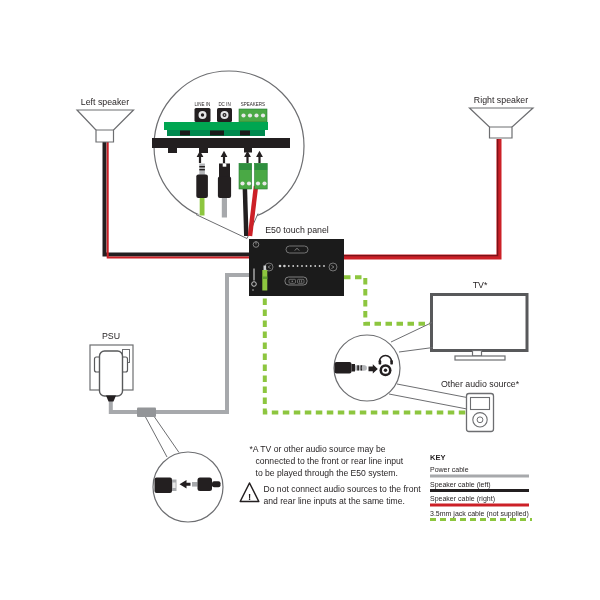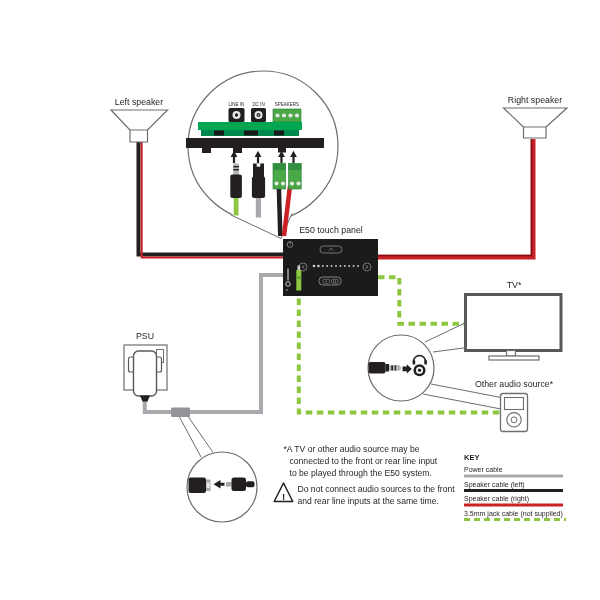--- a/index.html
+++ b/index.html
@@ -1,17 +1,17 @@
 <!DOCTYPE html>
 <html><head>
 <meta charset="utf-8">
 <style>
   html,body{margin:0;padding:0;background:#ffffff;}
   .stage{position:relative;width:540px;height:600px;background:#fff;overflow:hidden;
-         font-family:"Liberation Sans",sans-serif;margin-left:34px;}
+         font-family:"Liberation Sans",sans-serif;}
   svg text{font-family:"Liberation Sans",sans-serif;fill:#231f20;}
   .lbl{font-size:8.8px;}
   .tiny{font-size:4.5px;}
   .microtiny{font-size:3.4px;}
   .note{font-size:8.6px;}
   .key-title{font-size:7.5px;font-weight:bold;}
   .key-item{font-size:7px;}
   .warn-glyph{font-size:9.5px;font-weight:bold;}
 </style>
 </head>

